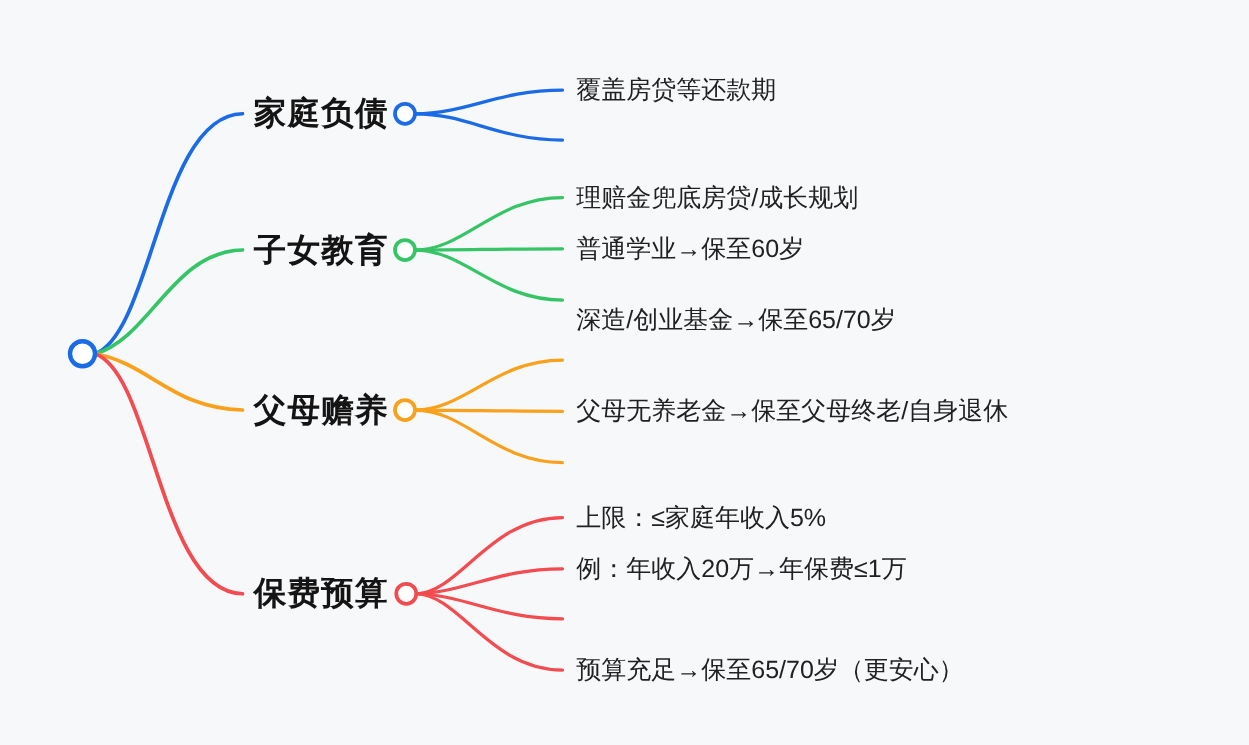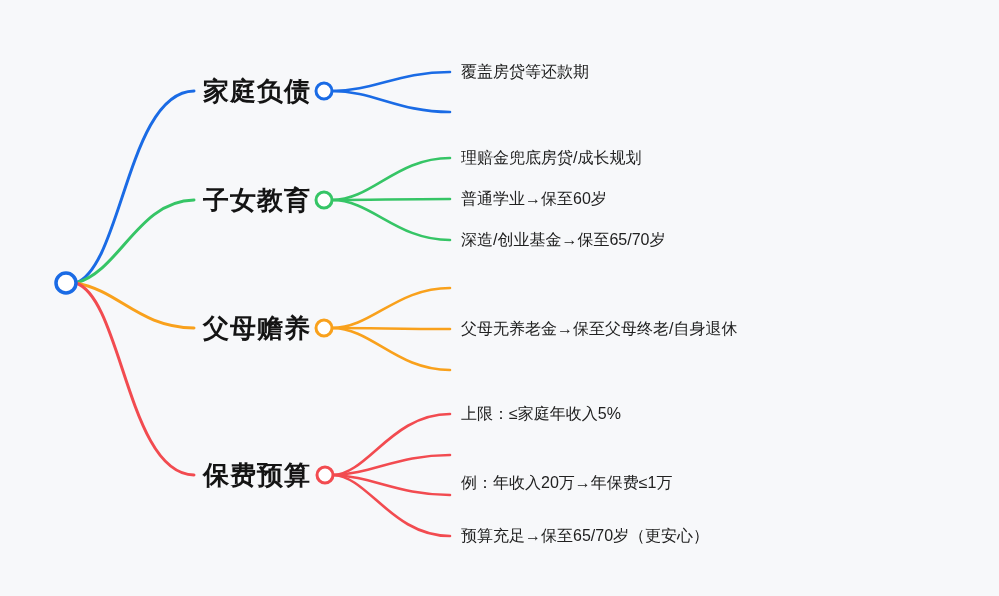--- a/index.html
+++ b/index.html
@@ -18,21 +18,21 @@
     font-size:26px;
     font-weight:bold;
     color:#141414;
     letter-spacing:1px;
     cursor:default;
   }
   .leaf-label{
     position:absolute;
     transform:translateY(-50%);
     white-space:nowrap;
-    font-size:16px;
+    font-size:20px;
     color:#212121;
     cursor:default;
     text-align:center;
   }
   path.conn{fill:none;stroke-linecap:round;}
   path.conn.trunk{stroke-width:3;}
   path.conn.leaf{stroke-width:2.6;}
   circle.node-dot{fill:#ffffff;}
 </style>
 </head>
@@ -72,21 +72,21 @@
 
   <div class="topic-label" style="left:203px;top:91px;">家庭负债</div>
   <div class="topic-label" style="left:203px;top:200px;">子女教育</div>
   <div class="topic-label" style="left:203px;top:328px;">父母赡养</div>
   <div class="topic-label" style="left:203px;top:475px;">保费预算</div>
 
   <div class="leaf-label" style="left:461px;top:72px;">覆盖房贷等还款期</div>
 
   <div class="leaf-label" style="left:461px;top:158px;">理赔金兜底房贷/成长规划</div>
   <div class="leaf-label" style="left:461px;top:199px;">普通学业→保至60岁</div>
-  <div class="leaf-label" style="left:461px;top:240px;">深造/创业基金→保至65/70岁</div>
+  <div class="leaf-label" style="left:461px;top:256px;">深造/创业基金→保至65/70岁</div>
 
   <div class="leaf-label" style="left:461px;top:329px;">父母无养老金→保至父母终老/自身退休</div>
 
   <div class="leaf-label" style="left:461px;top:414px;">上限：≤家庭年收入5%</div>
-  <div class="leaf-label" style="left:461px;top:455px;margin-top:28px;">例：年收入20万→年保费≤1万</div>
+  <div class="leaf-label" style="left:461px;top:455px;">例：年收入20万→年保费≤1万</div>
   <div class="leaf-label" style="left:461px;top:536px;">预算充足→保至65/70岁（更安心）</div>
 
 </div>
 
 </body></html>

